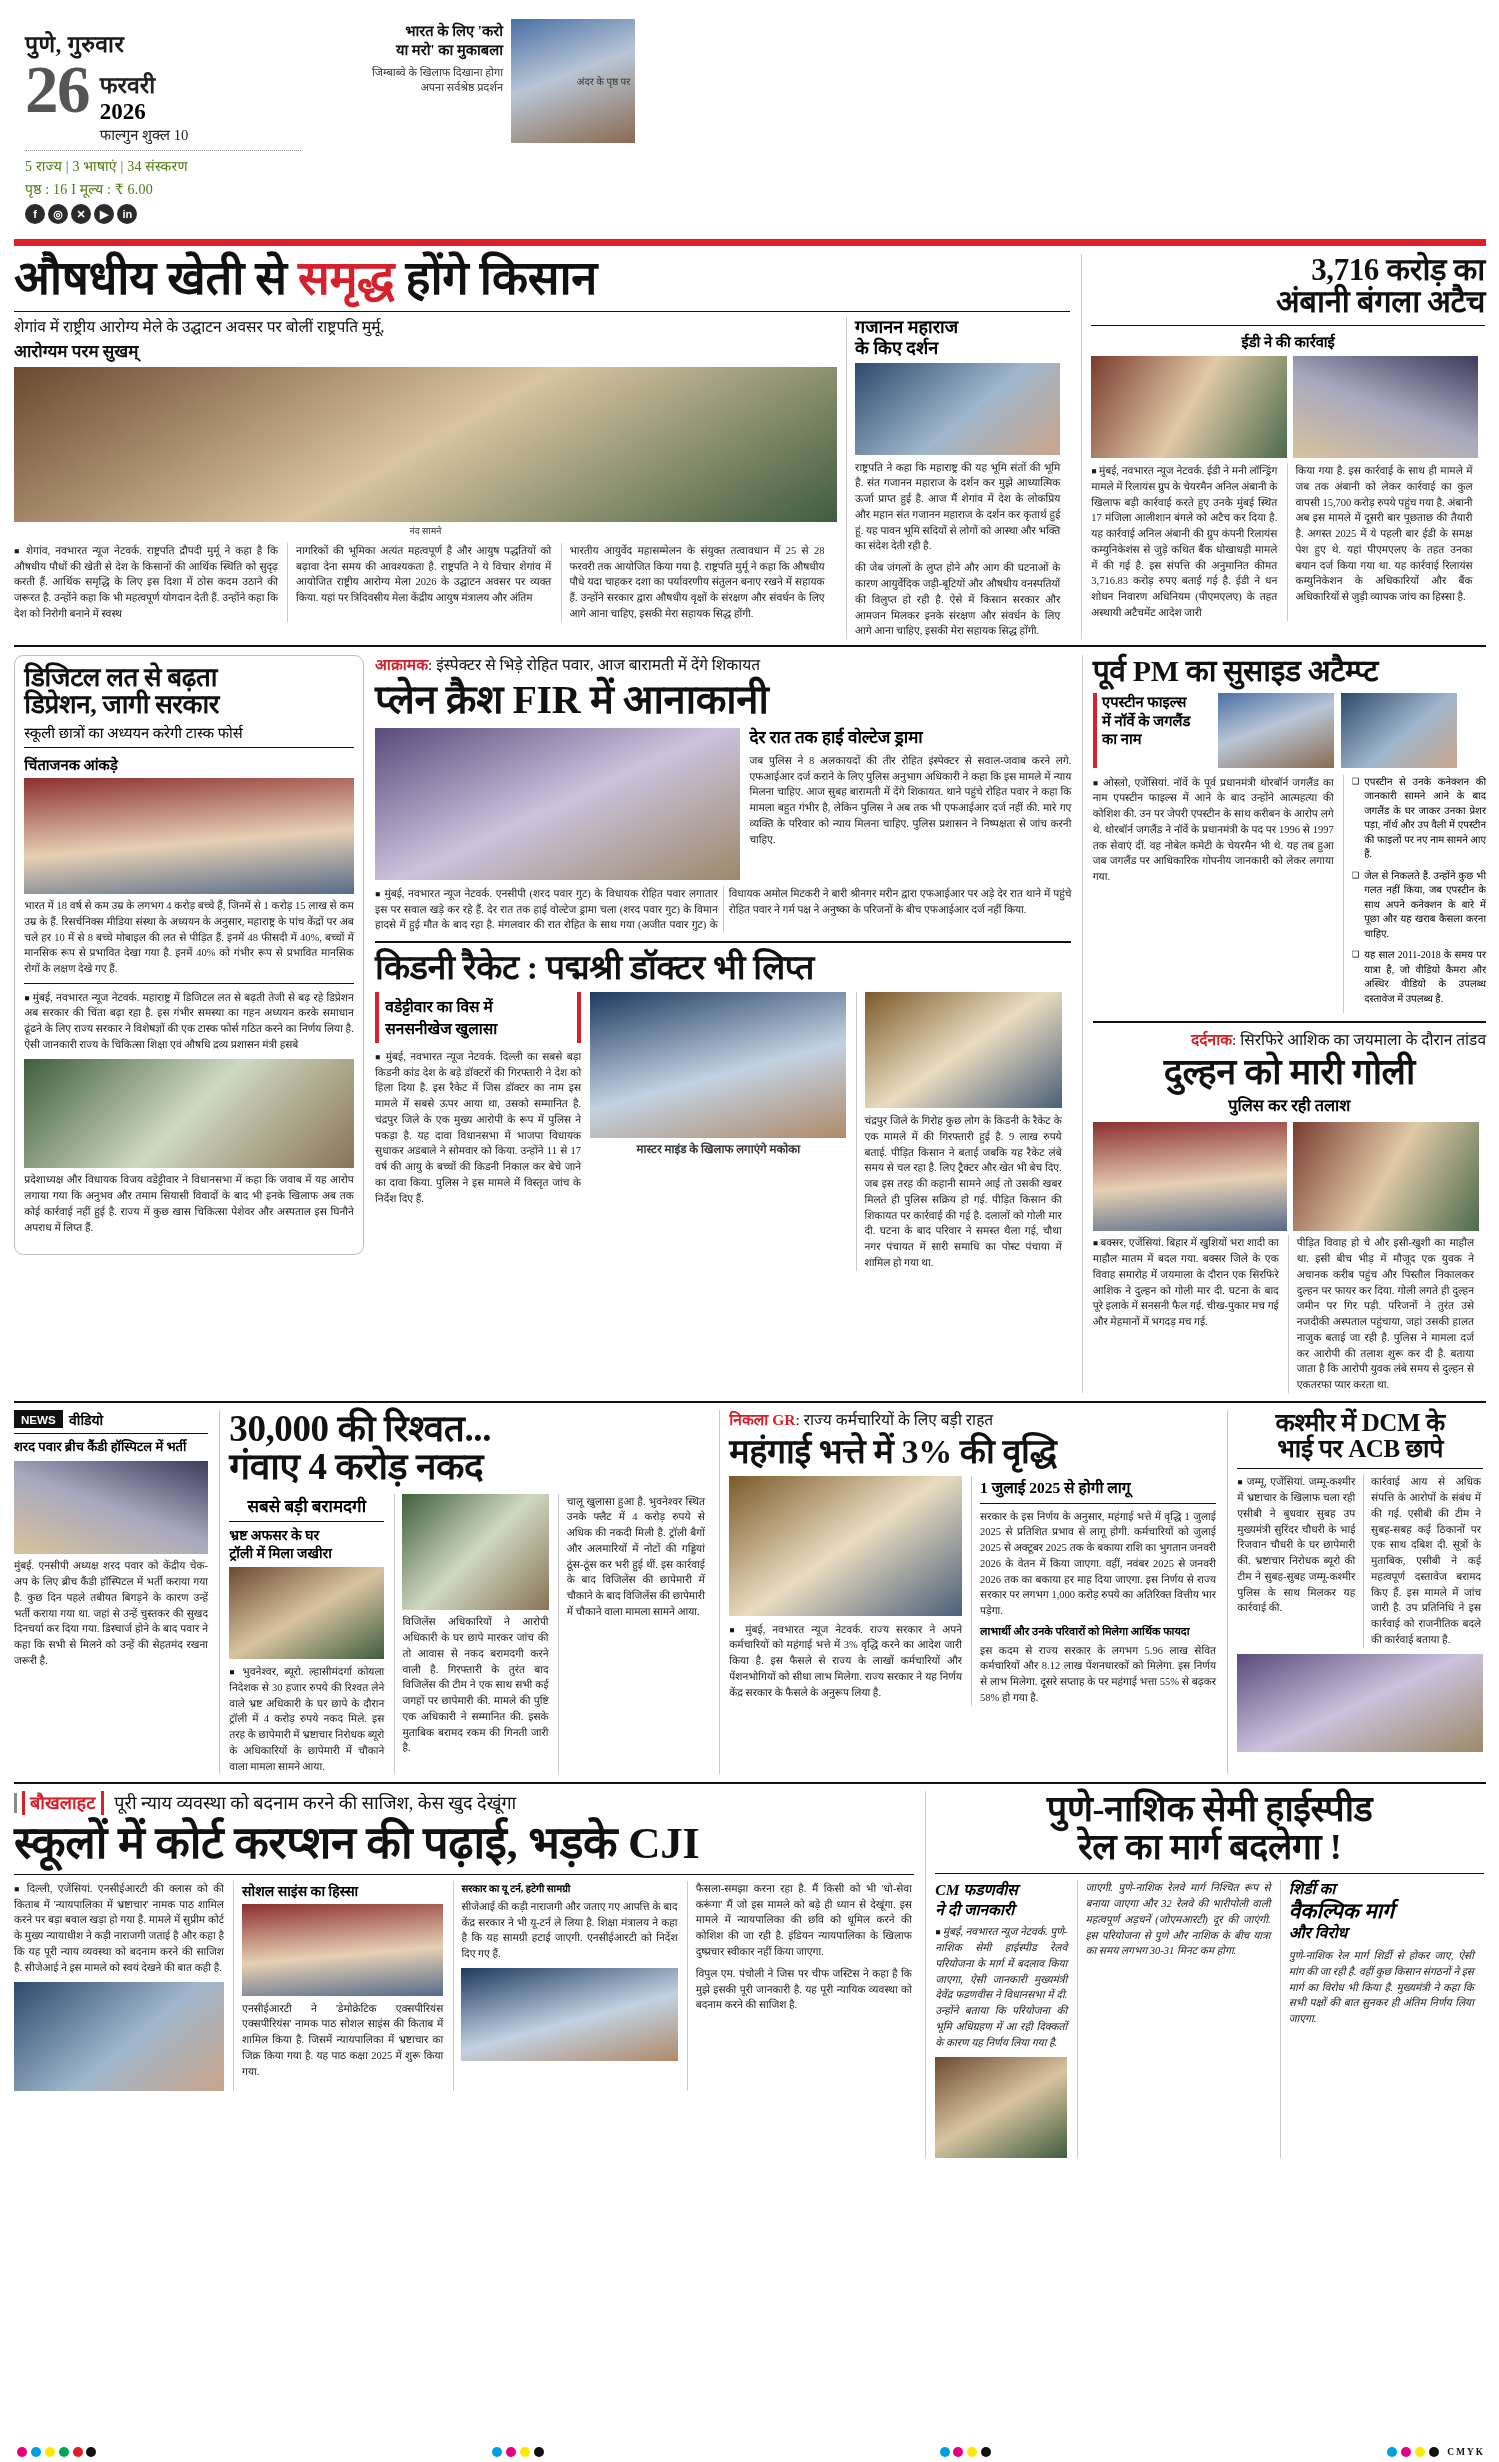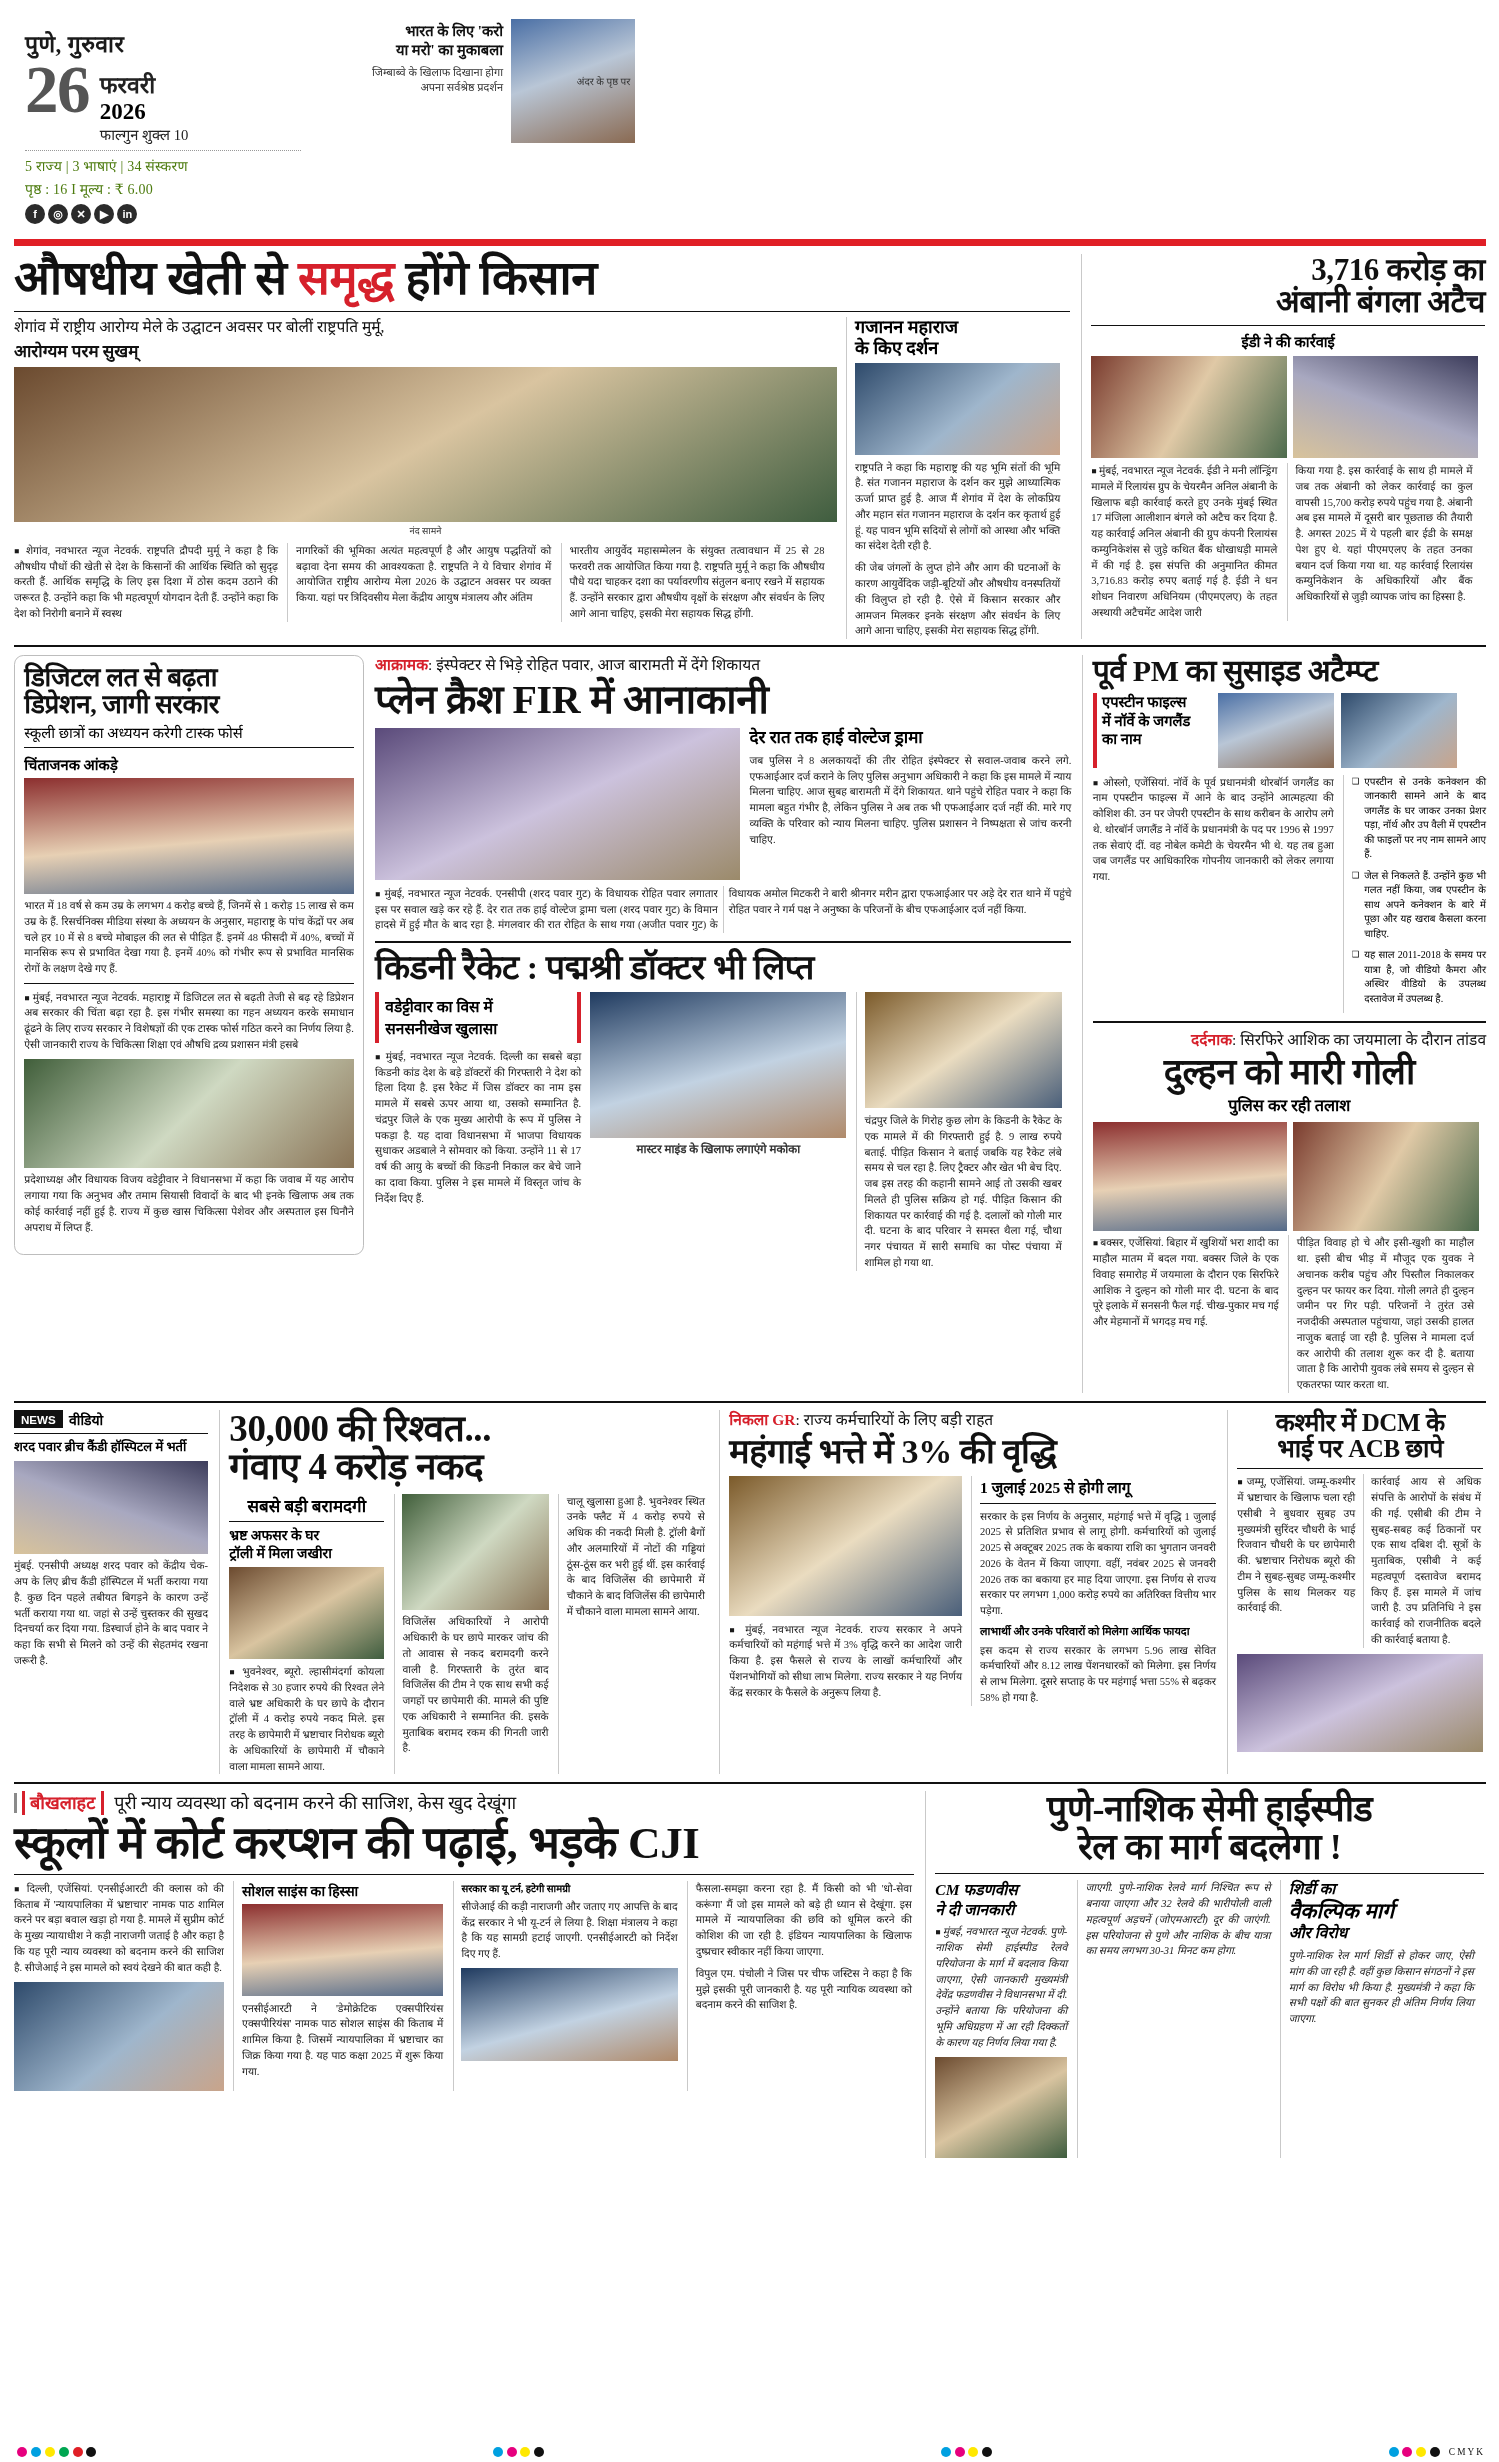--- a/index.html
+++ b/index.html
@@ -432,18 +432,18 @@
       <span class="dot" style="background:#00a0e0"></span>
         <span class="dot" style="background:#e6007e"></span>
       <span class="dot" style="background:#ffe800"></span>
         <span class="dot" style="background:#111"></span>
     </div>
     <div class="dots">
       <span class="dot" style="background:#00a0e0"></span>
         <span class="dot" style="background:#e6007e"></span>
       <span class="dot" style="background:#ffe800"></span>
         <span class="dot" style="background:#111"></span>
-      <span style="font-size:9.3px; font-weight:normal; color:#111; margin-left:4.7px;">C M Y K</span>
+      <span style="font-size:9.3px; font-weight:bold; color:#111; margin-left:4.7px;">C M Y K</span>
     </div>
   </div>
 
 </div>
 
 
 </body></html>

